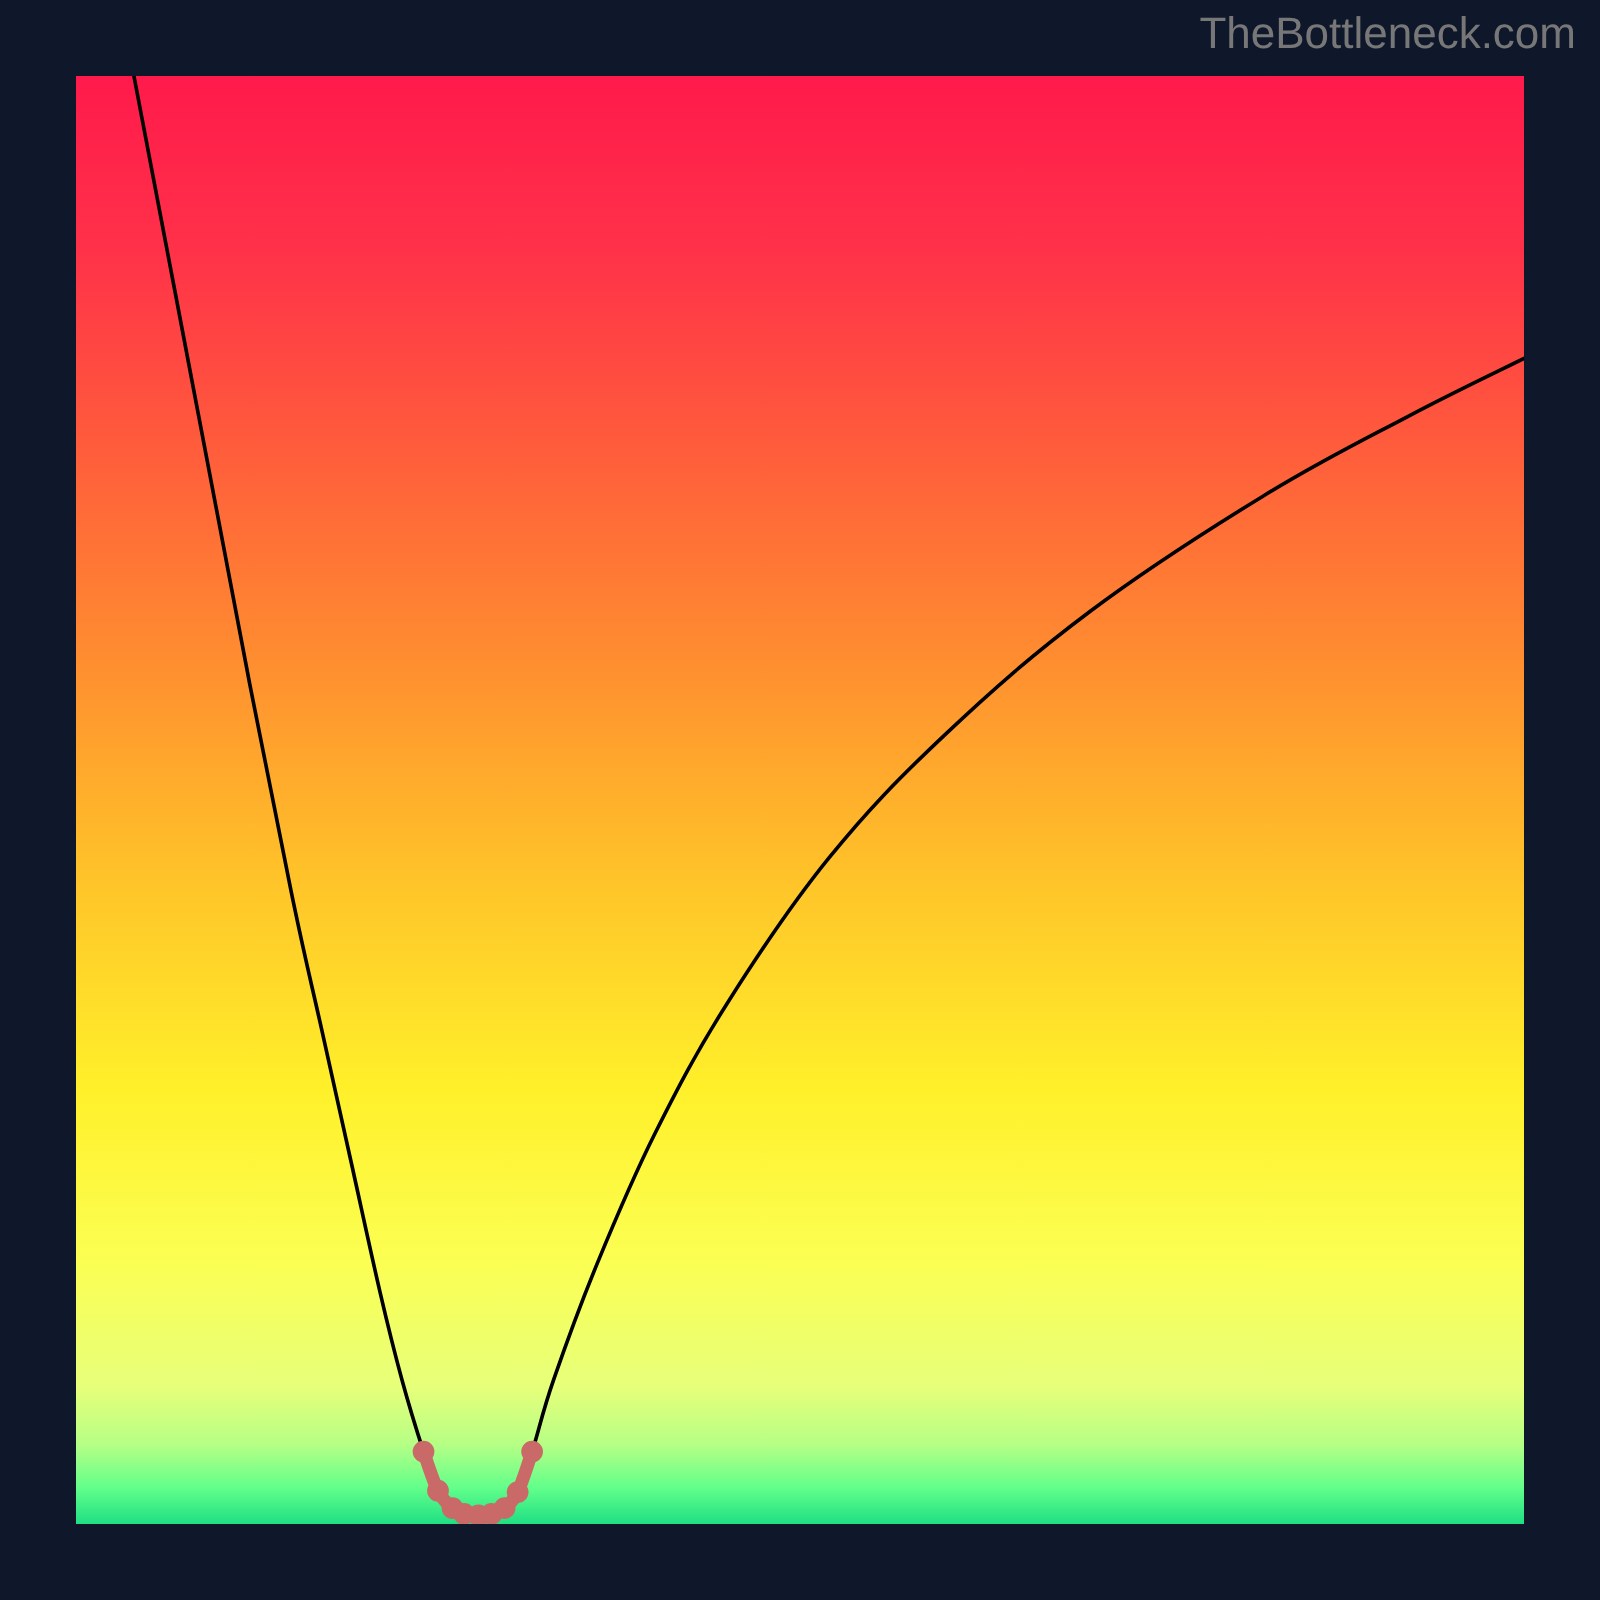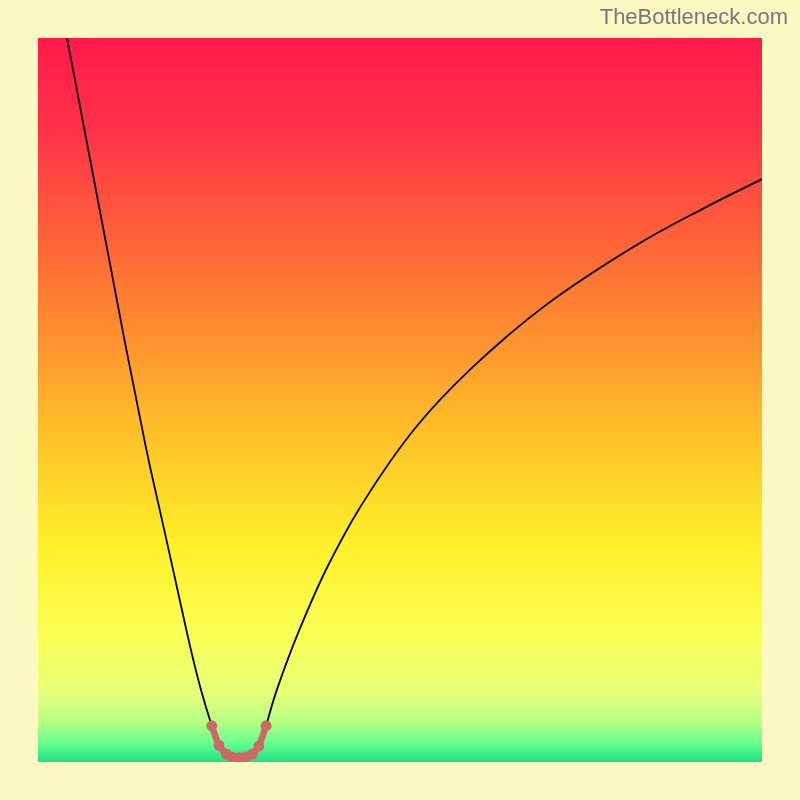--- a/index.html
+++ b/index.html
@@ -8,21 +8,21 @@
     width: 800px;
     height: 800px;
     background: #000;
     overflow: hidden;
     font-family: Arial, Helvetica, sans-serif;
   }
   .outer {
     position: relative;
     width: 800px;
     height: 800px;
-    background: #fef9c3;
+    background: #0f172a;
   }
   .watermark {
     position: absolute;
     top: 4px;
     right: 12px;
     color: #777;
     font-size: 22px;
     letter-spacing: 0px;
     font-weight: 400;
     user-select: none;

